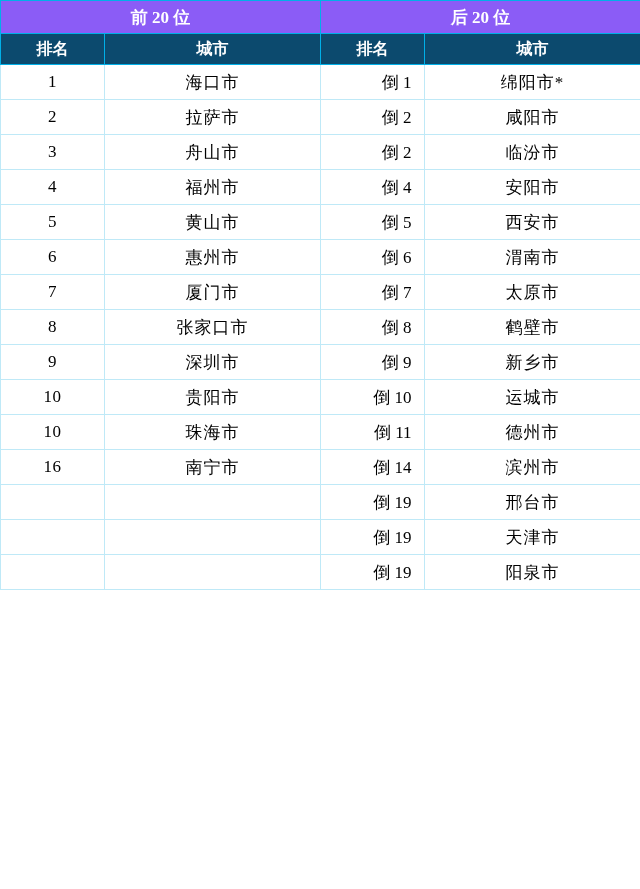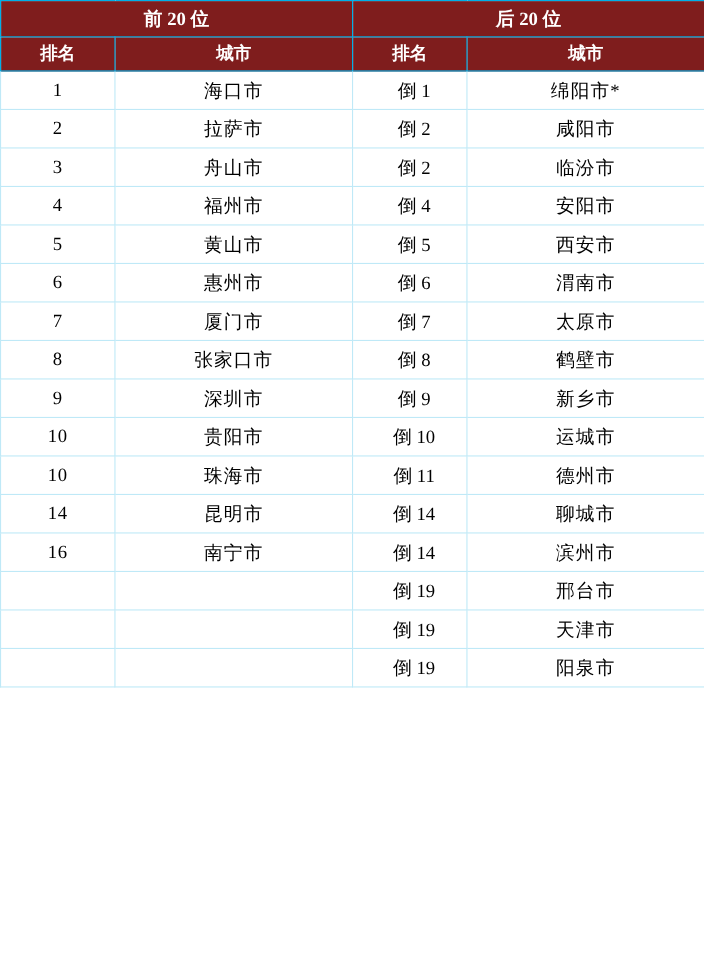--- a/index.html
+++ b/index.html
@@ -27,29 +27,29 @@
     text-align: center;
     vertical-align: middle;
     font-weight: normal;
     padding: 0;
     height: 34px;
     font-size: 17px;
     font-family: "Liberation Serif", serif;
   }
   
   tr.group-row th {
-    background: #7f1d1d;
+    background: #8b5cf6;
     color: #ffffff;
     font-weight: bold;
     font-size: 17px;
     height: 32px;
     border: 1px solid #00b0e8;
   }
   tr.subhead-row th {
-    background: #7f1d1d;
+    background: #0c4a6e;
     color: #ffffff;
     font-weight: bold;
     font-size: 16px;
     height: 30px;
     border: 1px solid #00b0e8;
   }
   td.rank-cell {
     font-size: 16px;
     letter-spacing: 0.5px;
   }
@@ -58,21 +58,21 @@
     letter-spacing: 1px;
   }
   td.rank-cell-right {
     font-size: 16px;
     text-align: center;
     padding-left: 0;
   }
   td.rank-cell-right .rk {
     display: inline-block;
     width: 70px;
-    text-align: center;
+    text-align: right;
     padding-left: 8px;
   }
   td.empty-cell {
     background: #ffffff;
   }
   col.c1 { width: 104px; }
   col.c2 { width: 216px; }
   col.c3 { width: 104px; }
   col.c4 { width: 216px; }
 </style>
@@ -160,26 +160,20 @@
           <td class="rank-cell-right"><span class="rk">倒 10</span></td>
           <td class="city-cell">运城市</td>
         </tr>
         <tr>
           <td class="rank-cell">10</td>
           <td class="city-cell">珠海市</td>
           <td class="rank-cell-right"><span class="rk">倒 11</span></td>
           <td class="city-cell">德州市</td>
         </tr>
         <tr>
-          <td class="rank-cell">14</td>
-          <td class="city-cell">昆明市</td>
-          <td class="rank-cell-right"><span class="rk">倒 14</span></td>
-          <td class="city-cell">聊城市</td>
-        </tr>
-        <tr>
           <td class="rank-cell">16</td>
           <td class="city-cell">南宁市</td>
           <td class="rank-cell-right"><span class="rk">倒 14</span></td>
           <td class="city-cell">滨州市</td>
         </tr>
         <tr>
           <td class="rank-cell empty-cell"></td>
           <td class="city-cell empty-cell"></td>
           <td class="rank-cell-right"><span class="rk">倒 19</span></td>
           <td class="city-cell">邢台市</td>

